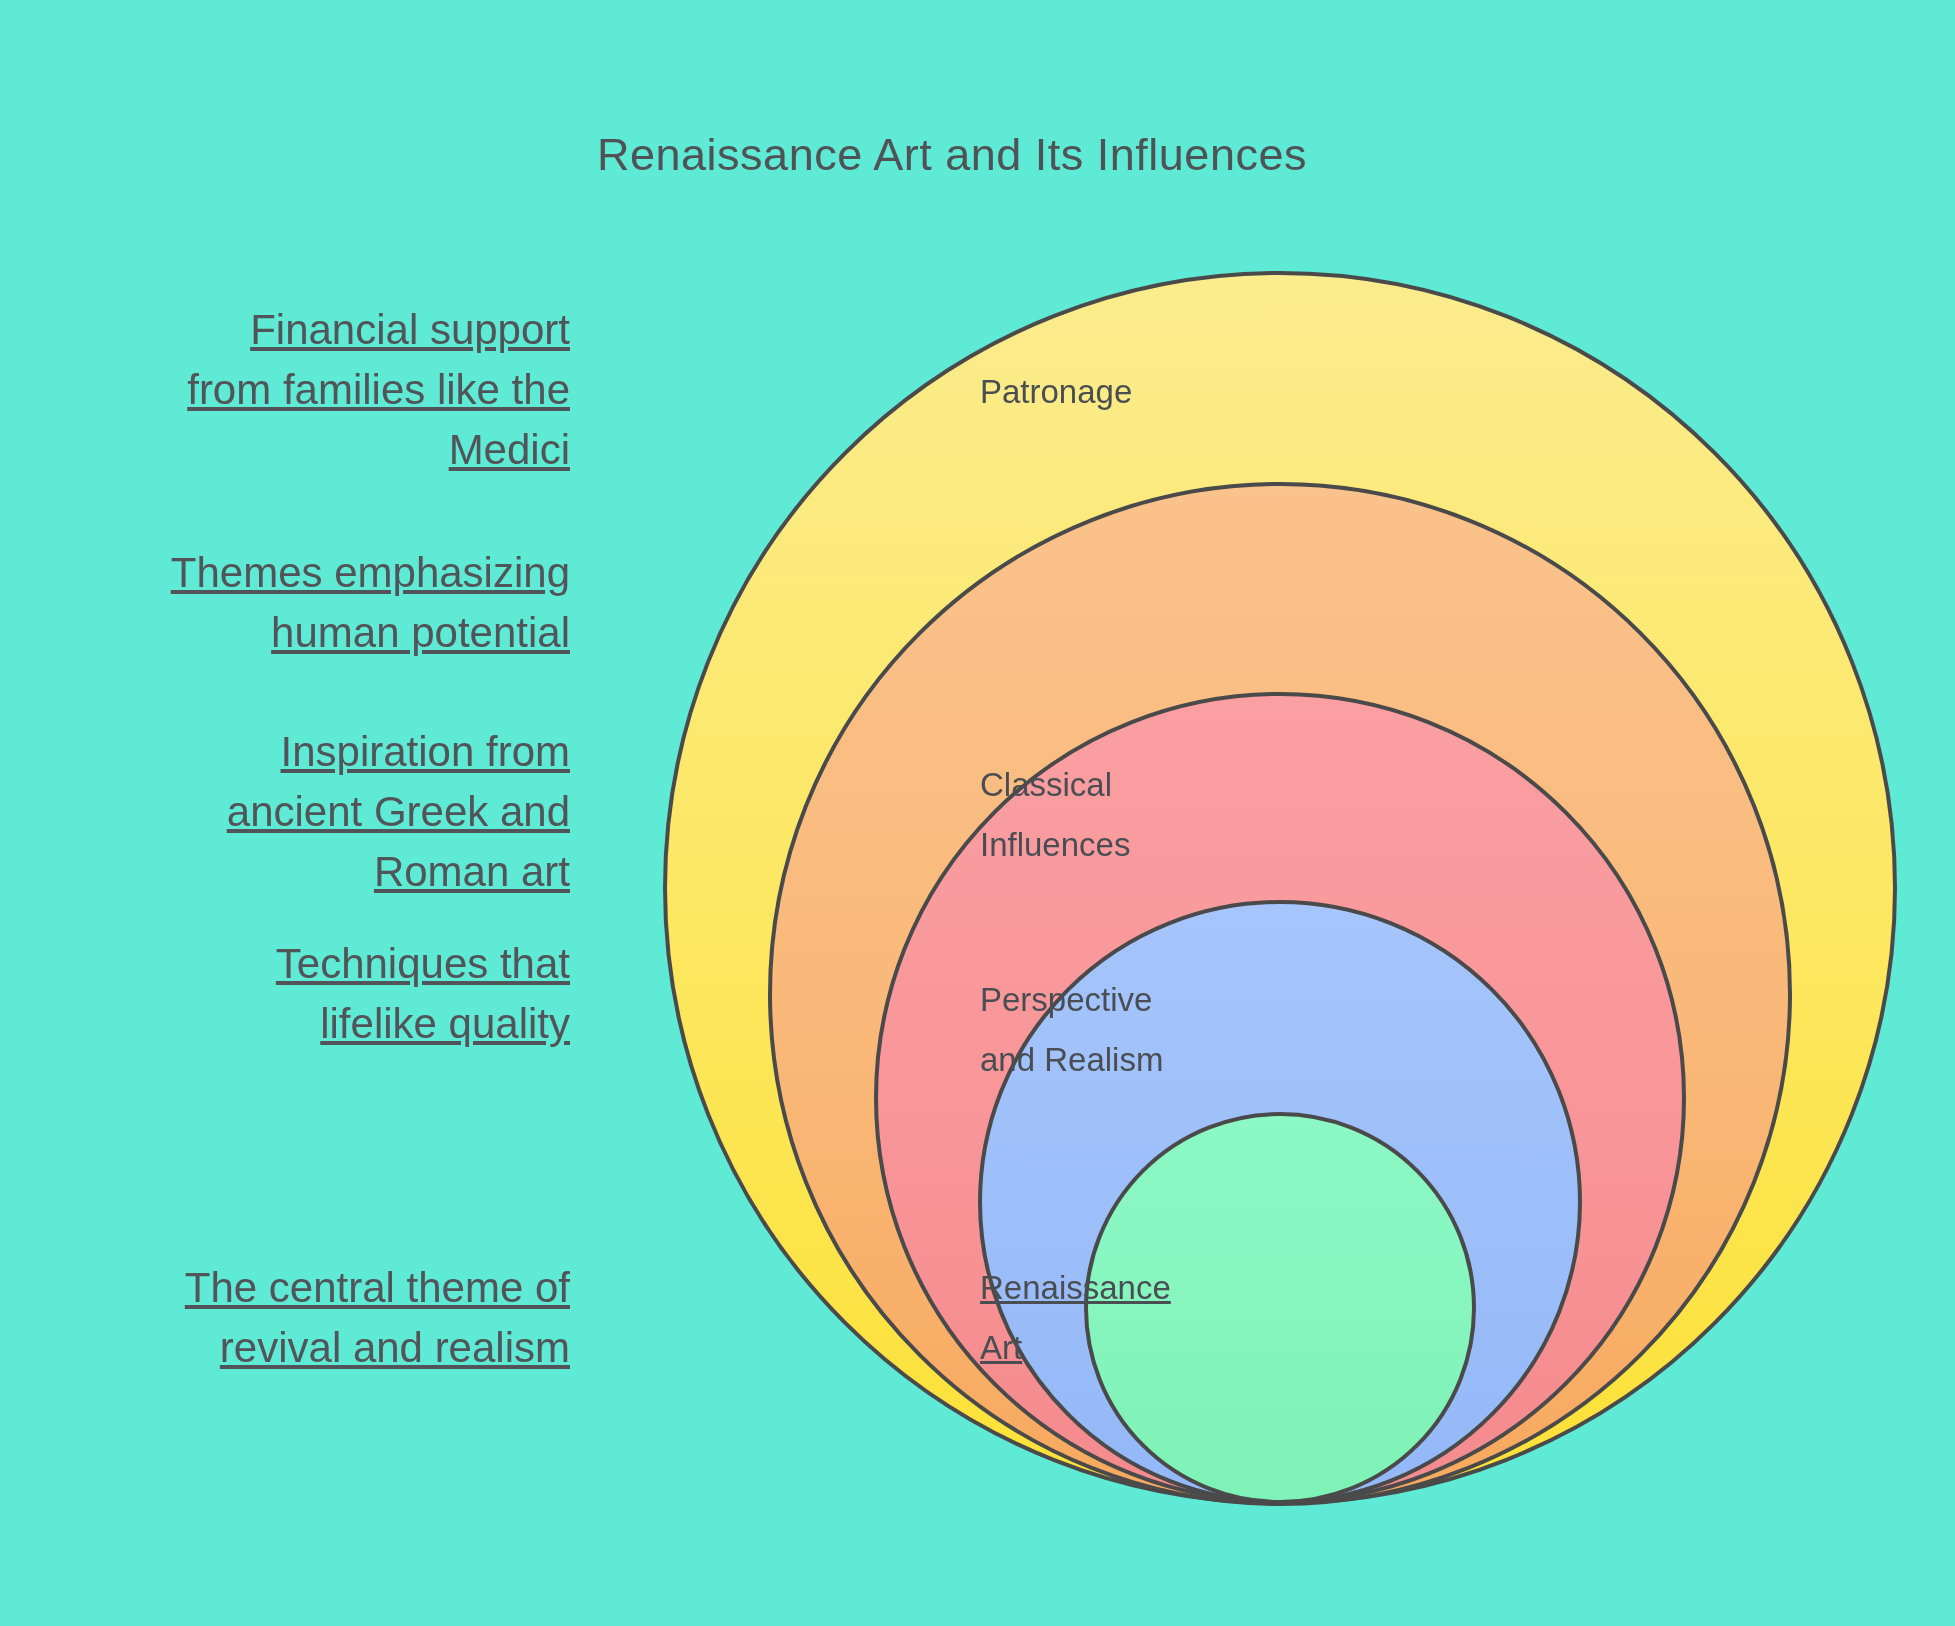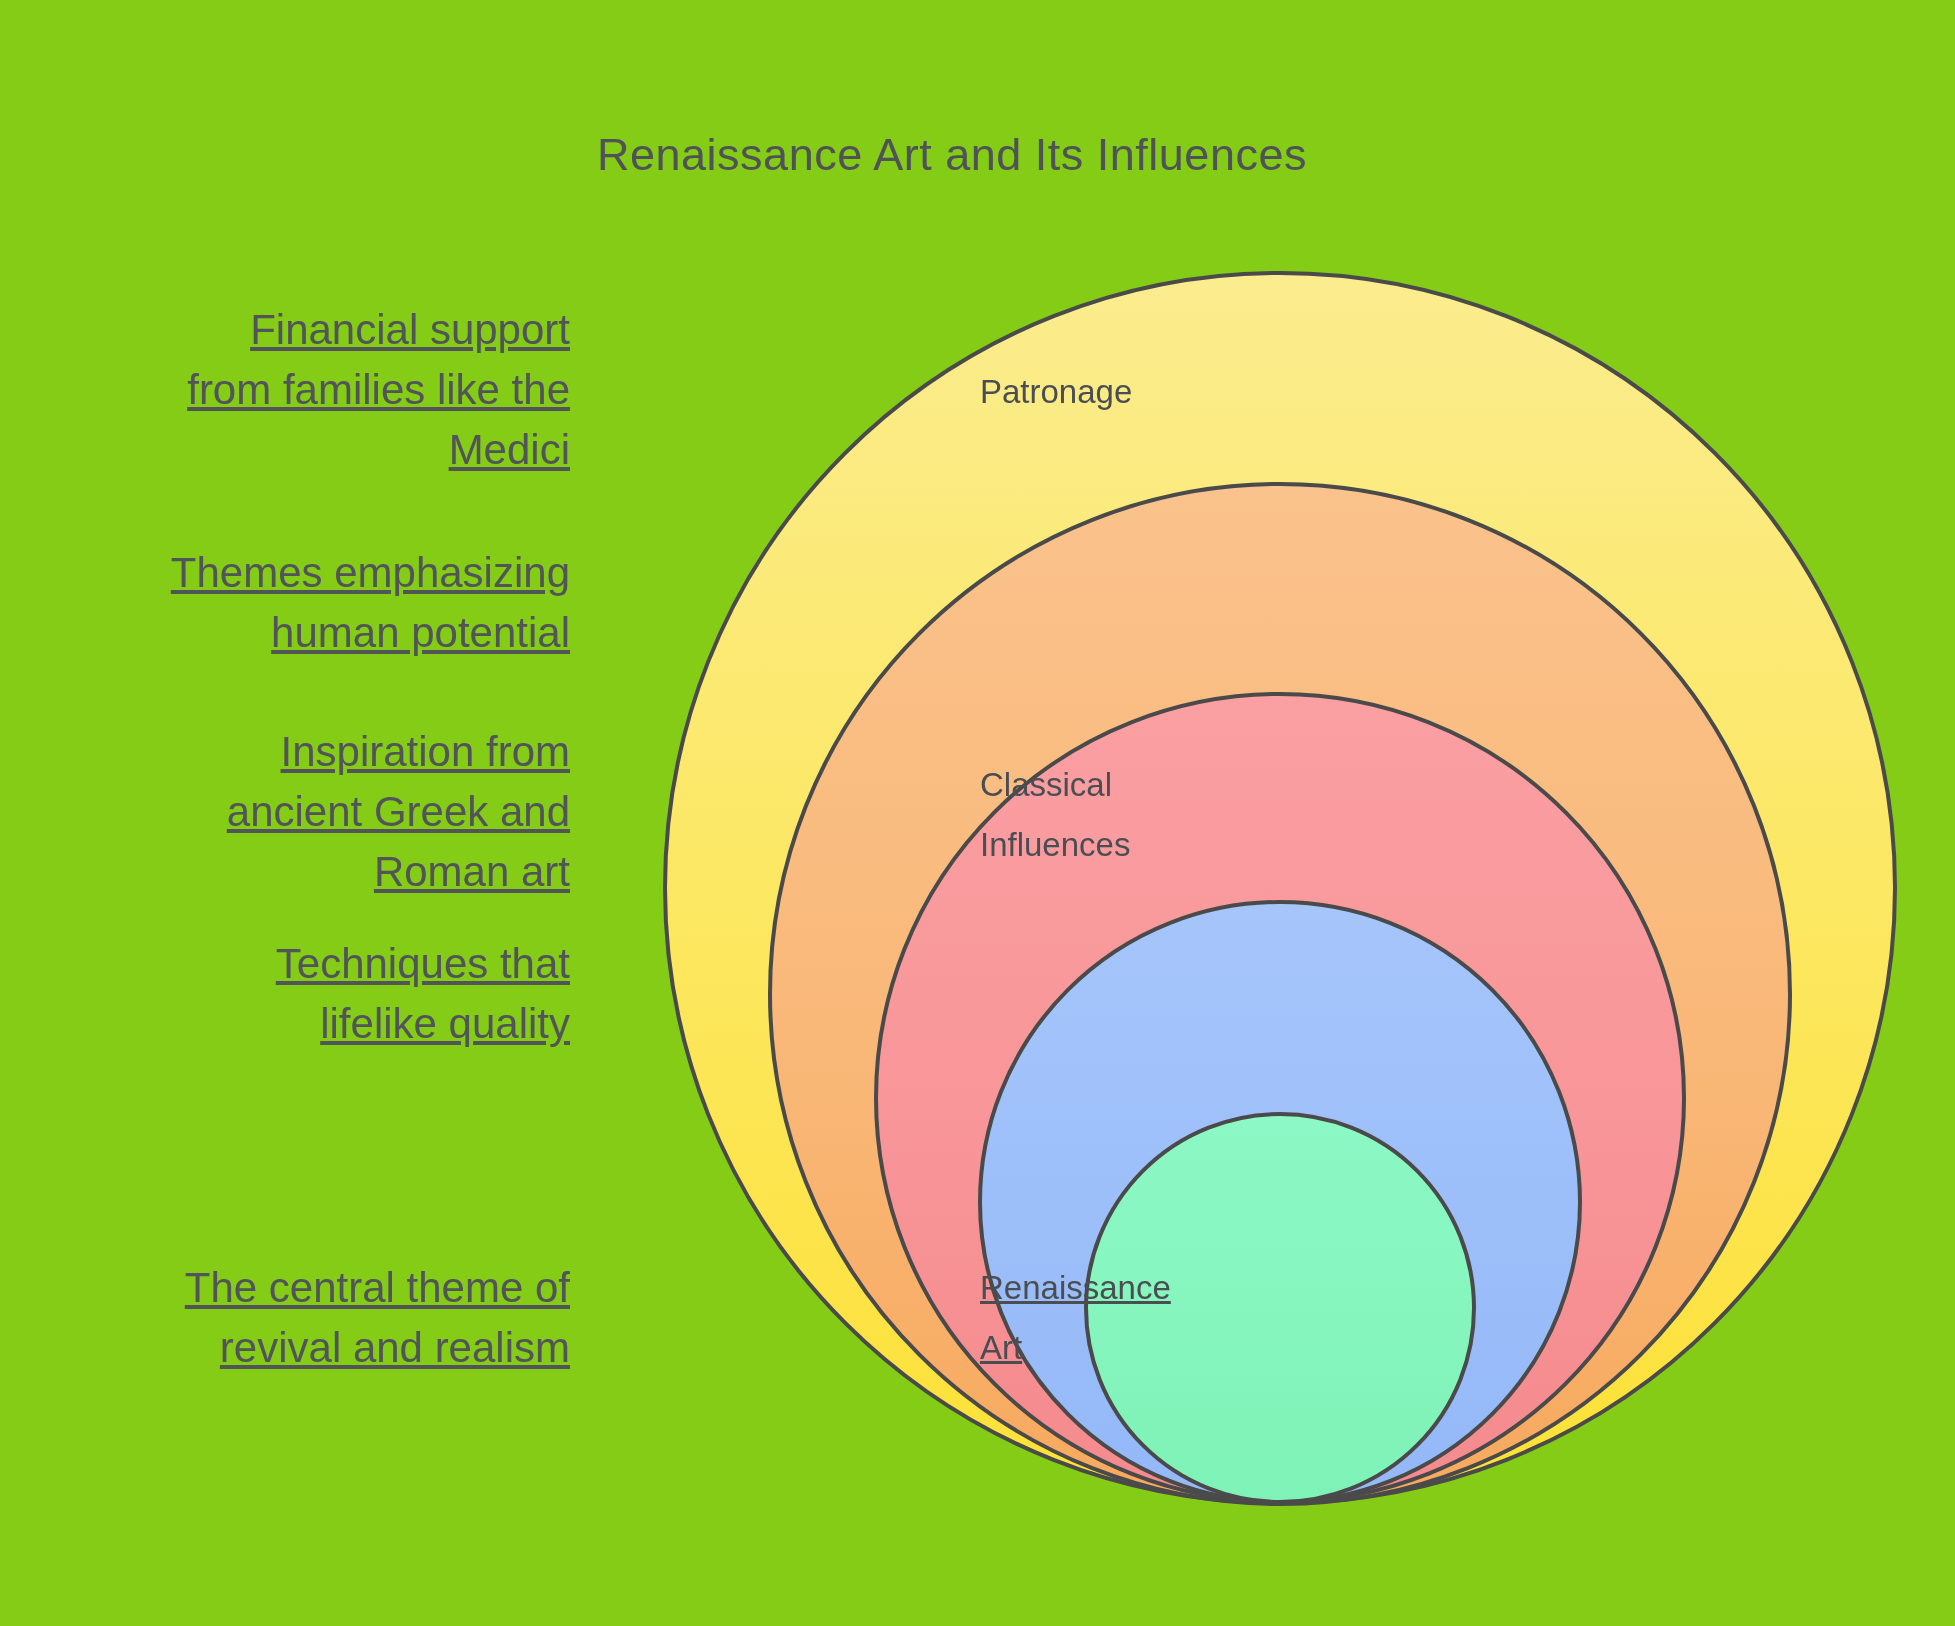--- a/index.html
+++ b/index.html
@@ -1,19 +1,19 @@
 <!DOCTYPE html>
 <html><head>
 <meta charset="utf-8">
 <style>
   html,body{margin:0;padding:0;background:#ffffff;}
   .canvas{
     position:relative;
     width:1955px;height:1626px;
-    background:#84cc16;
+    background:#5eead4;
     overflow:hidden;
     font-family:"Liberation Sans","DejaVu Sans",sans-serif;
   }
   .title{
     position:absolute;
     left:0;top:129px;width:1904px;
     margin:0;
     text-align:center;
     font-size:45px;font-weight:400;
     color:#4f5256;
@@ -82,20 +82,24 @@
   <div class="ring ring-perspective"></div>
   <div class="ring ring-renaissance"></div>
 
   <div class="ring-label rl-patronage">
     <span>Patronage</span>
   </div>
   <div class="ring-label rl-classical">
     <span>Classical</span>
     <span>Influences</span>
   </div>
+  <div class="ring-label rl-perspective">
+    <span>Perspective</span>
+    <span>and Realism</span>
+  </div>
   <div class="ring-label rl-renaissance">
     <span>Renaissance</span>
     <span>Art</span>
   </div>
 
   <div class="annotation an-1">
     <span>Financial support</span>
     <span>from families like the</span>
     <span>Medici</span>
   </div>

